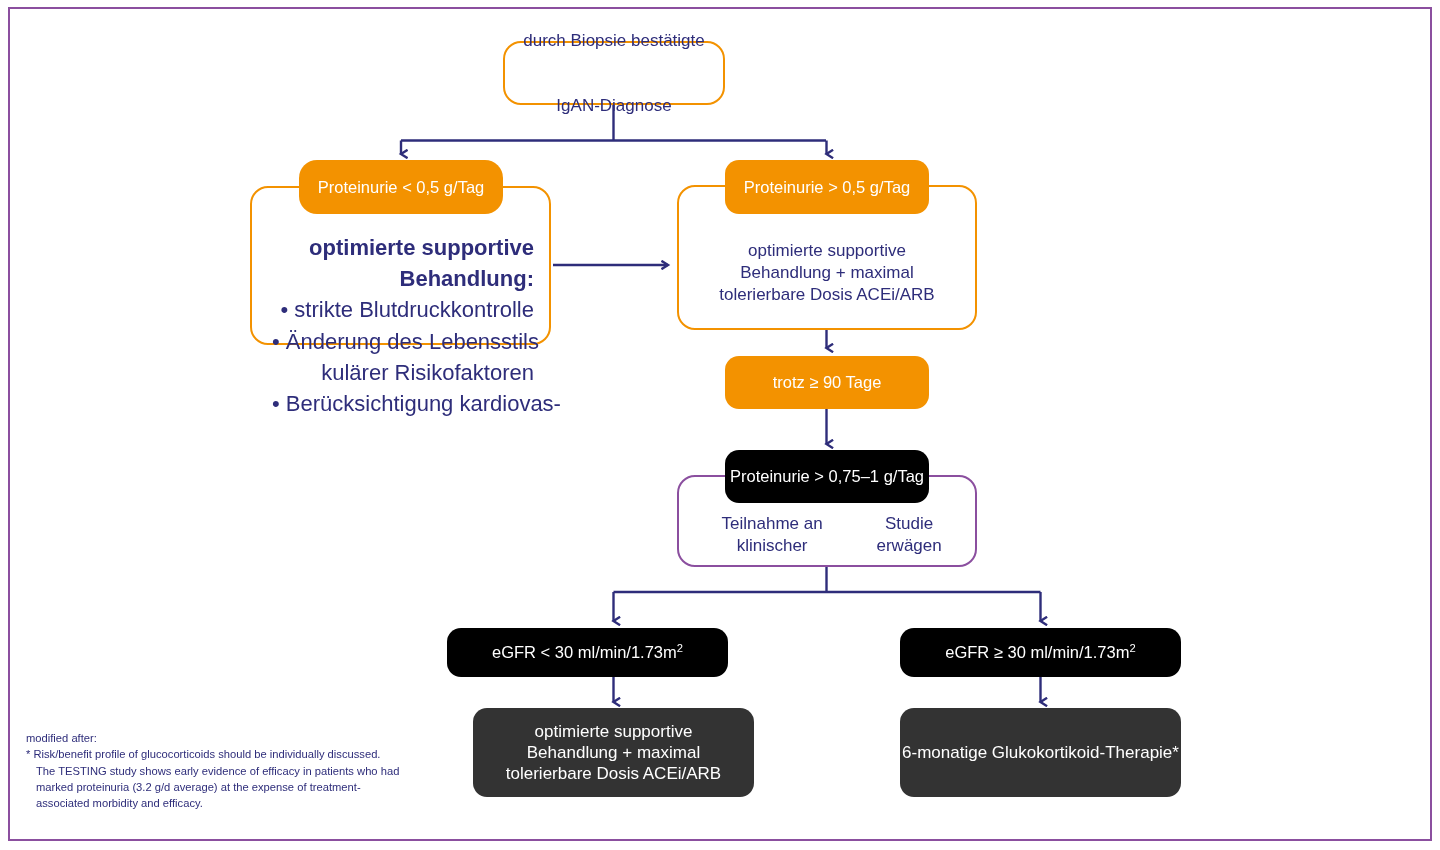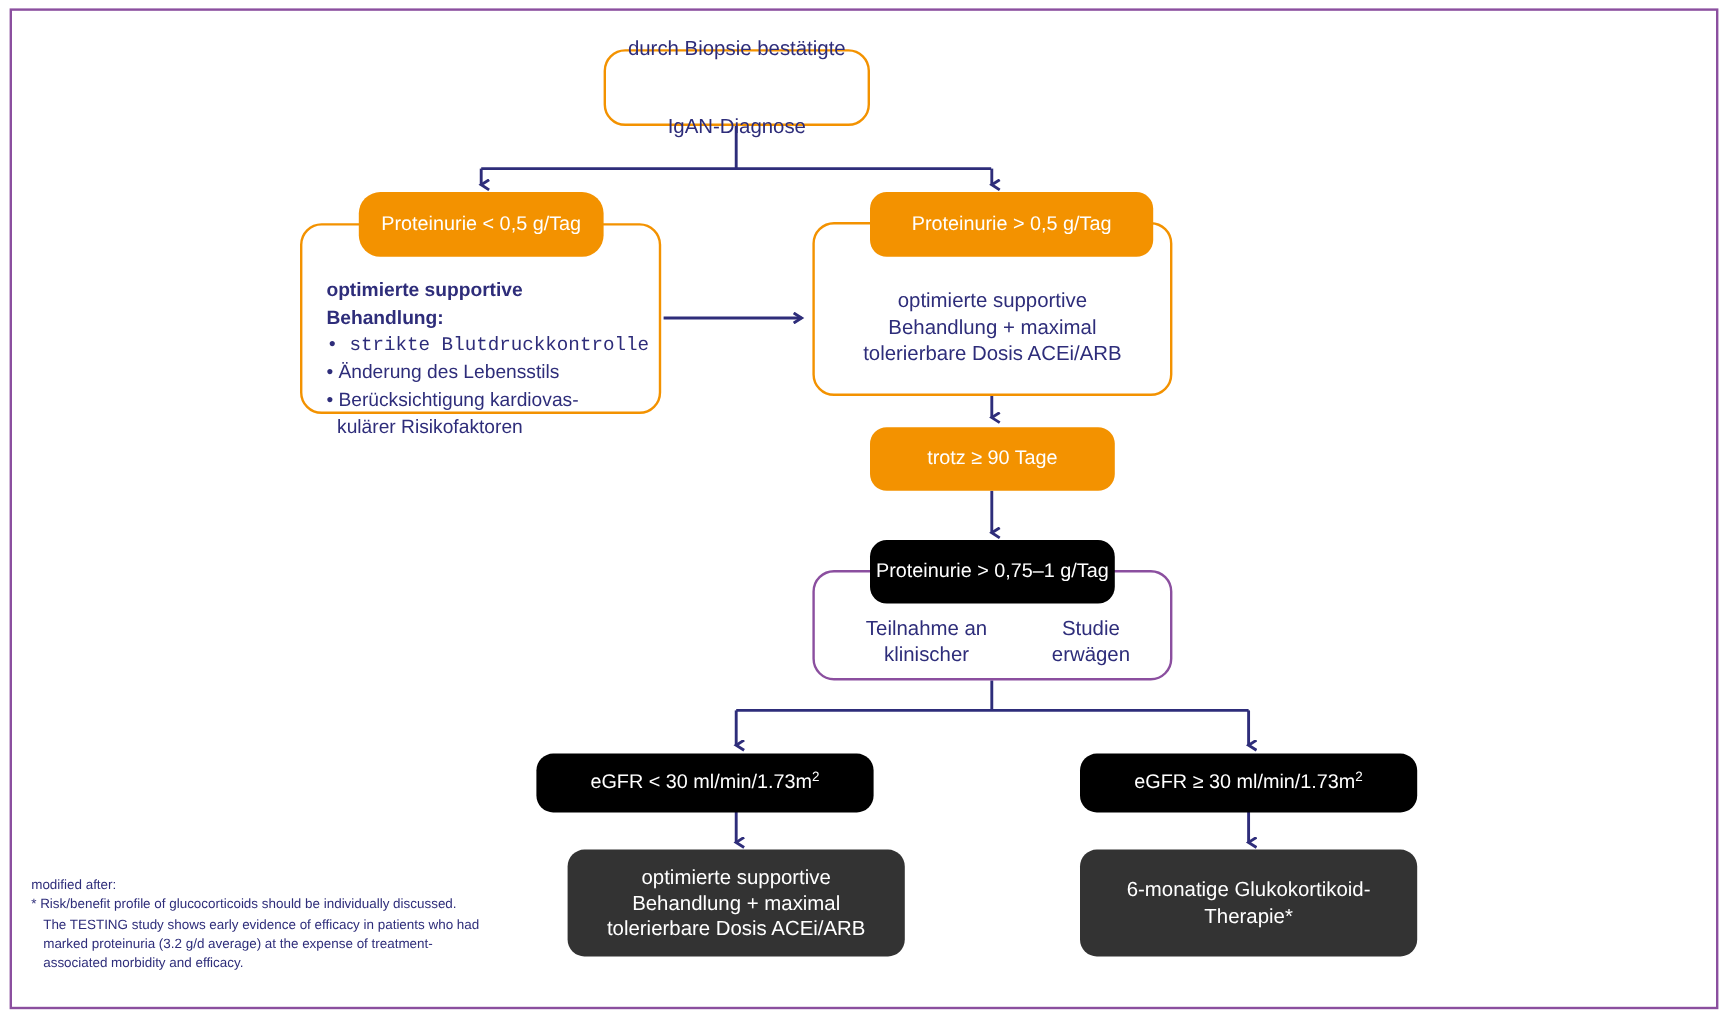--- a/index.html
+++ b/index.html
@@ -78,23 +78,23 @@
   .body-text {
     font-size: 17px;
     color: #2E2D7A;
     line-height: 1.30;
   }
 
   
   .bullets {
     position: absolute;
     color: #2E2D7A;
-    font-size: 16px;
+    font-size: 22px;
     line-height: 1.42;
-    text-align: left;
+    text-align: right;
   }
   .bullets .lead { font-weight: bold; }
   .bullets .item { white-space: pre; }
 
   
   #wires {
     position: absolute;
     left: 0; top: 0;
     width: 1440px;
     height: 850px;
@@ -153,24 +153,24 @@
 
     <path d="M613.5,676 L613.5,702" stroke="#2E2D7A" stroke-width="2.4" fill="none" marker-end="url(#arrowNavy)"></path>
 
     <path d="M1040.5,676 L1040.5,702" stroke="#2E2D7A" stroke-width="2.4" fill="none" marker-end="url(#arrowNavy)"></path>
   </svg>
 
   <div class="node box-outline-orange" style="left:250px; top:186px; width:301px; height:159px;"></div>
 
   <div class="bullets" style="left:272px; top:232px; width:262px;">
     <span class="lead">optimierte supportive Behandlung:</span>
-    <span class="item" style="display:block;font-family:Liberation Mono, monospace;">• strikte Blutdruckkontrolle</span>
+    <span class="item" style="display:block;">• strikte Blutdruckkontrolle</span>
     <span class="item" style="display:block;">• Änderung des Lebensstils</span>
+    <span class="item" style="display:block;">  kulärer Risikofaktoren</span>
     <span class="item" style="display:block;">• Berücksichtigung kardiovas-</span>
-    <span class="item" style="display:block;">  kulärer Risikofaktoren</span>
   </div>
 
   <div class="node box-outline-orange" style="left:677px; top:185px; width:300px; height:145px;"></div>
 
   <div class="node body-text" style="left:690px; top:238px; width:274px; height:70px; flex-direction:column;">
     <span>optimierte supportive</span>
     <span>Behandlung + maximal</span>
     <span>tolerierbare Dosis ACEi/ARB</span>
   </div>
 
@@ -183,21 +183,21 @@
 
   <div class="node box-outline-orange t17" style="left:503px; top:41px; width:222px; height:64px; flex-direction:column;">
     <span>durch Biopsie bestätigte</span>
     <span>IgAN-Diagnose</span>
   </div>
 
   <div class="node box-solid-orange t16" style="left:299px; top:160px; width:204px; height:54px;border-radius:18px;">
     <span>Proteinurie &lt; 0,5 g/Tag</span>
   </div>
 
-  <div class="node box-solid-orange t16" style="left:725px; top:160px; width:236px; height:54px;">
+  <div class="node box-solid-orange t16" style="left:725px; top:160px; width:204px; height:54px;">
     <span>Proteinurie &gt; 0,5 g/Tag</span>
   </div>
 
   <div class="node box-solid-orange t16" style="left:725px; top:356px; width:204px; height:53px;">
     <span>trotz ≥ 90 Tage</span>
   </div>
 
   <div class="node box-solid-purple t16" style="left:725px; top:450px; width:204px; height:53px;">
     <span>Proteinurie &gt; 0,75–1 g/Tag</span>
   </div>
@@ -209,21 +209,21 @@
   <div class="node box-solid-purple t16" style="left:900px; top:628px; width:281px; height:49px;">
     <span><span>eGFR ≥ 30 ml/min/1.73m</span><sup>2</sup></span>
   </div>
 
   <div class="node box-solid-dark t17" style="left:473px; top:708px; width:281px; height:89px; flex-direction:column;">
     <span>optimierte supportive</span>
     <span>Behandlung + maximal</span>
     <span>tolerierbare Dosis ACEi/ARB</span>
   </div>
 
-  <div class="node box-solid-dark t17" style="left:900px; top:708px; width:281px; height:89px; flex-direction:column;">
+  <div class="node box-solid-dark t17" style="left:900px; top:708px; width:281px; height:89px; flex-direction:row;">
     <span>6-monatige Glukokortikoid-</span>
     <span>Therapie*</span>
   </div>
 
   <div id="footnote">
     <span class="fn-line">modified after:</span>
     <span class="fn-line">* Risk/benefit profile of glucocorticoids should be individually discussed.</span>
     <span class="fn-line fn-indent">The TESTING study shows early evidence of efficacy in patients who had</span>
     <span class="fn-line fn-indent">marked proteinuria (3.2 g/d average) at the expense of treatment-</span>
     <span class="fn-line fn-indent">associated morbidity and efficacy.</span>

